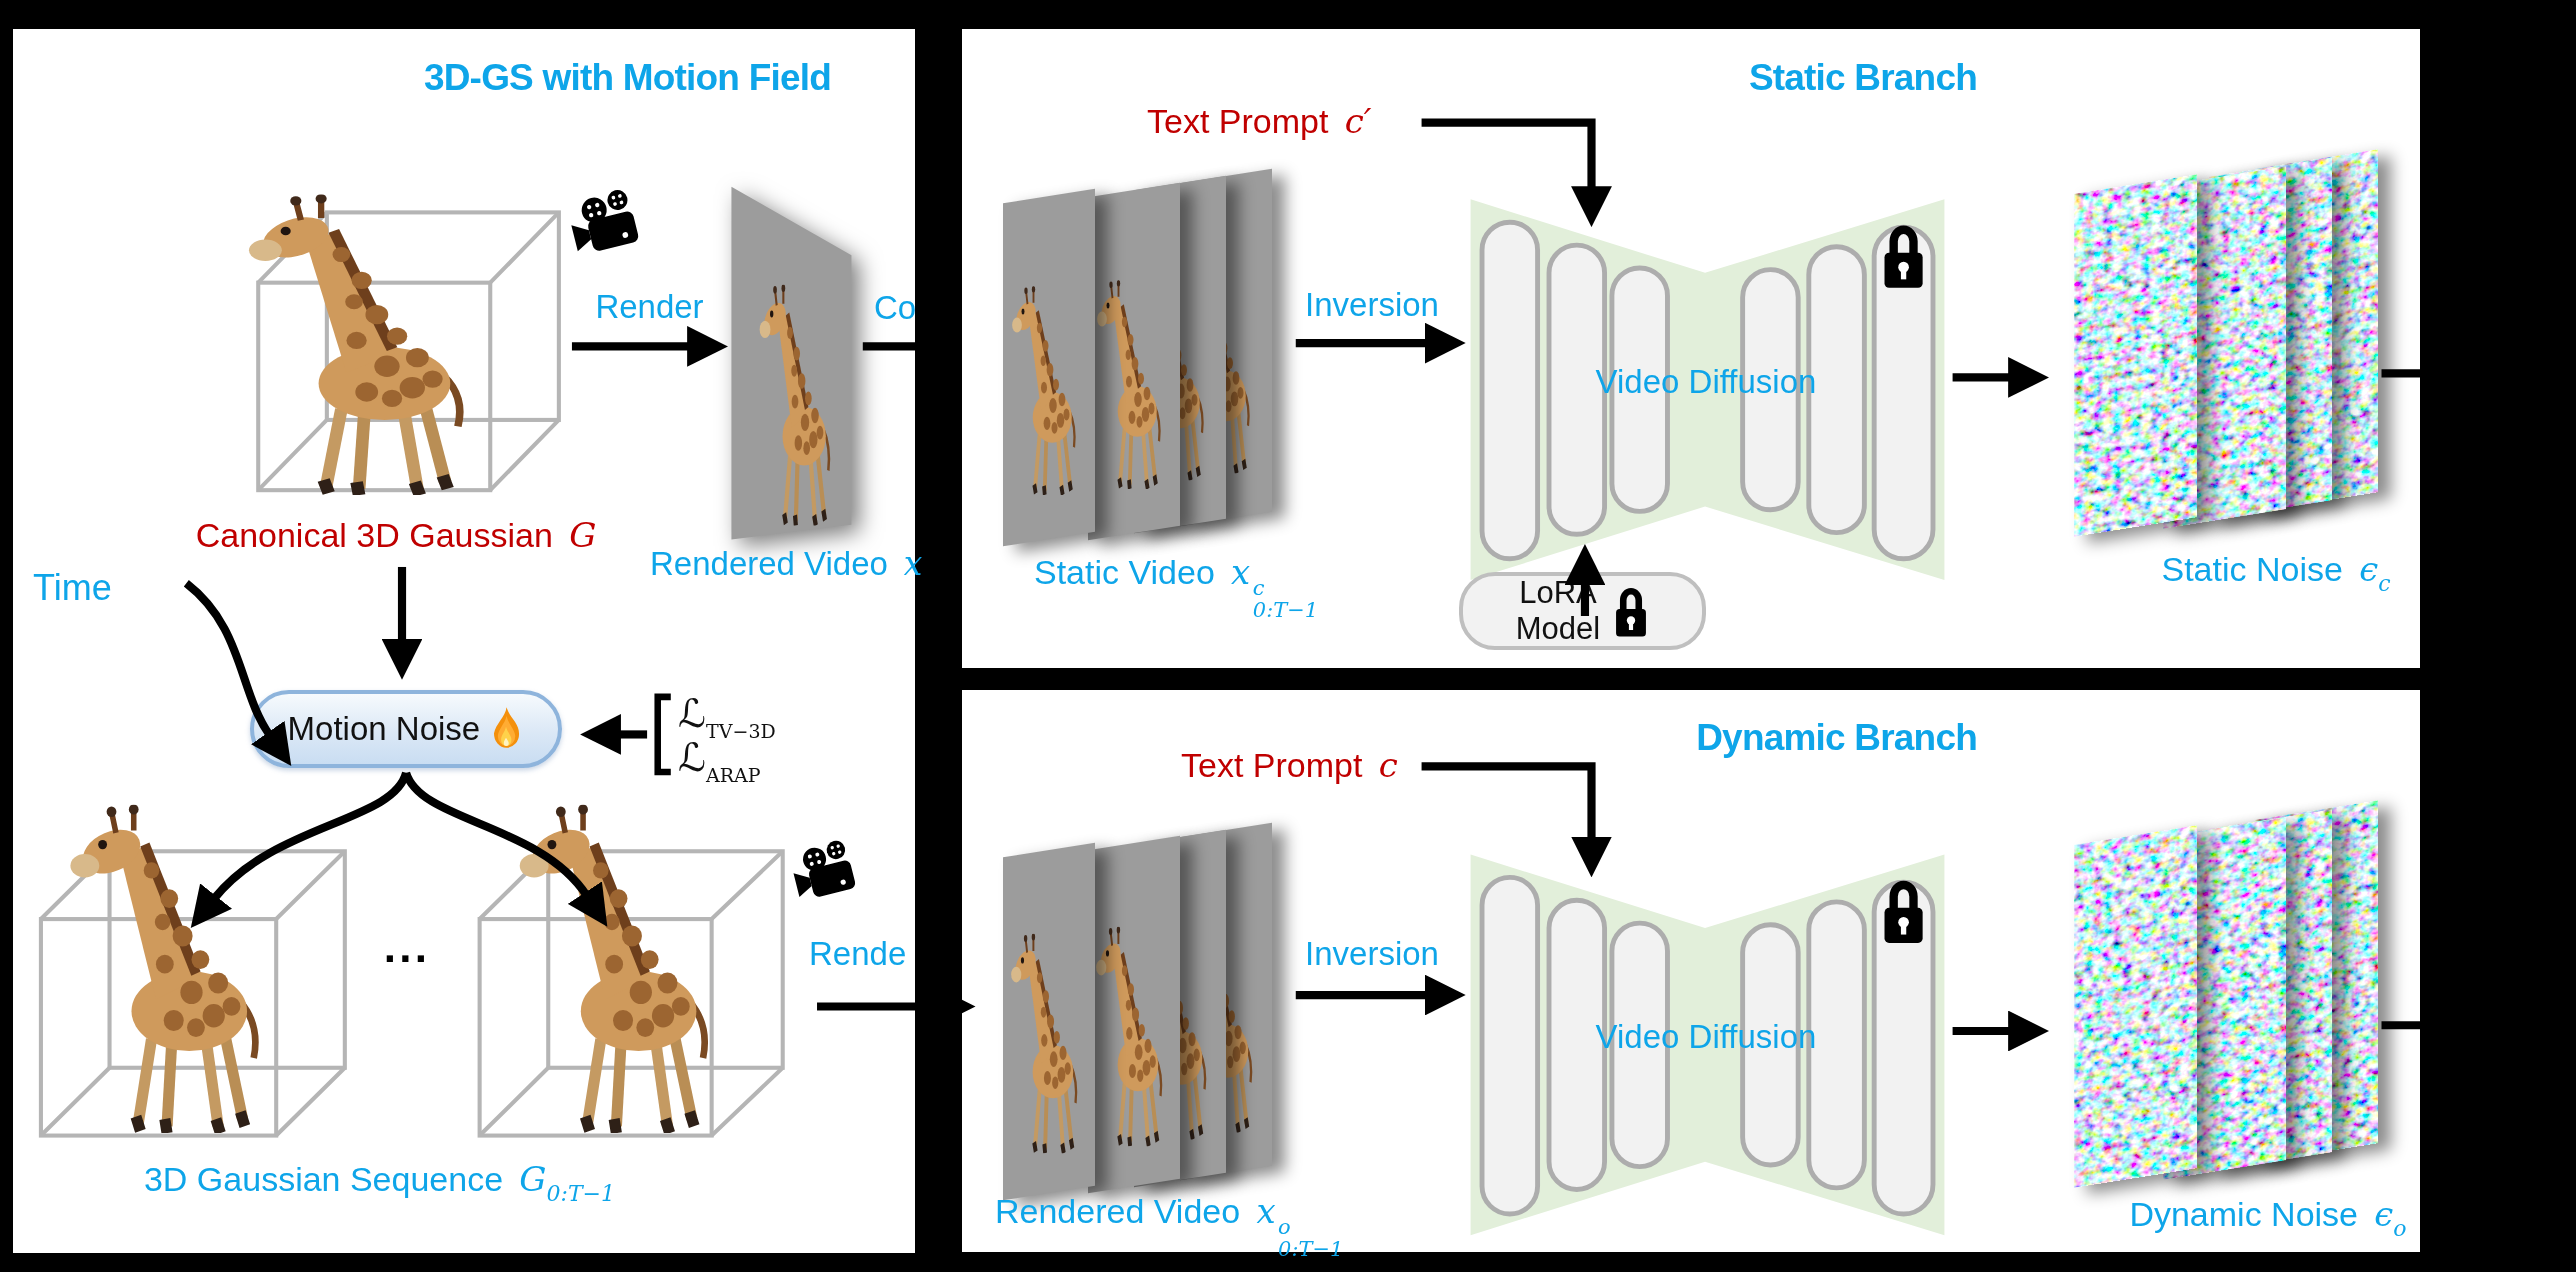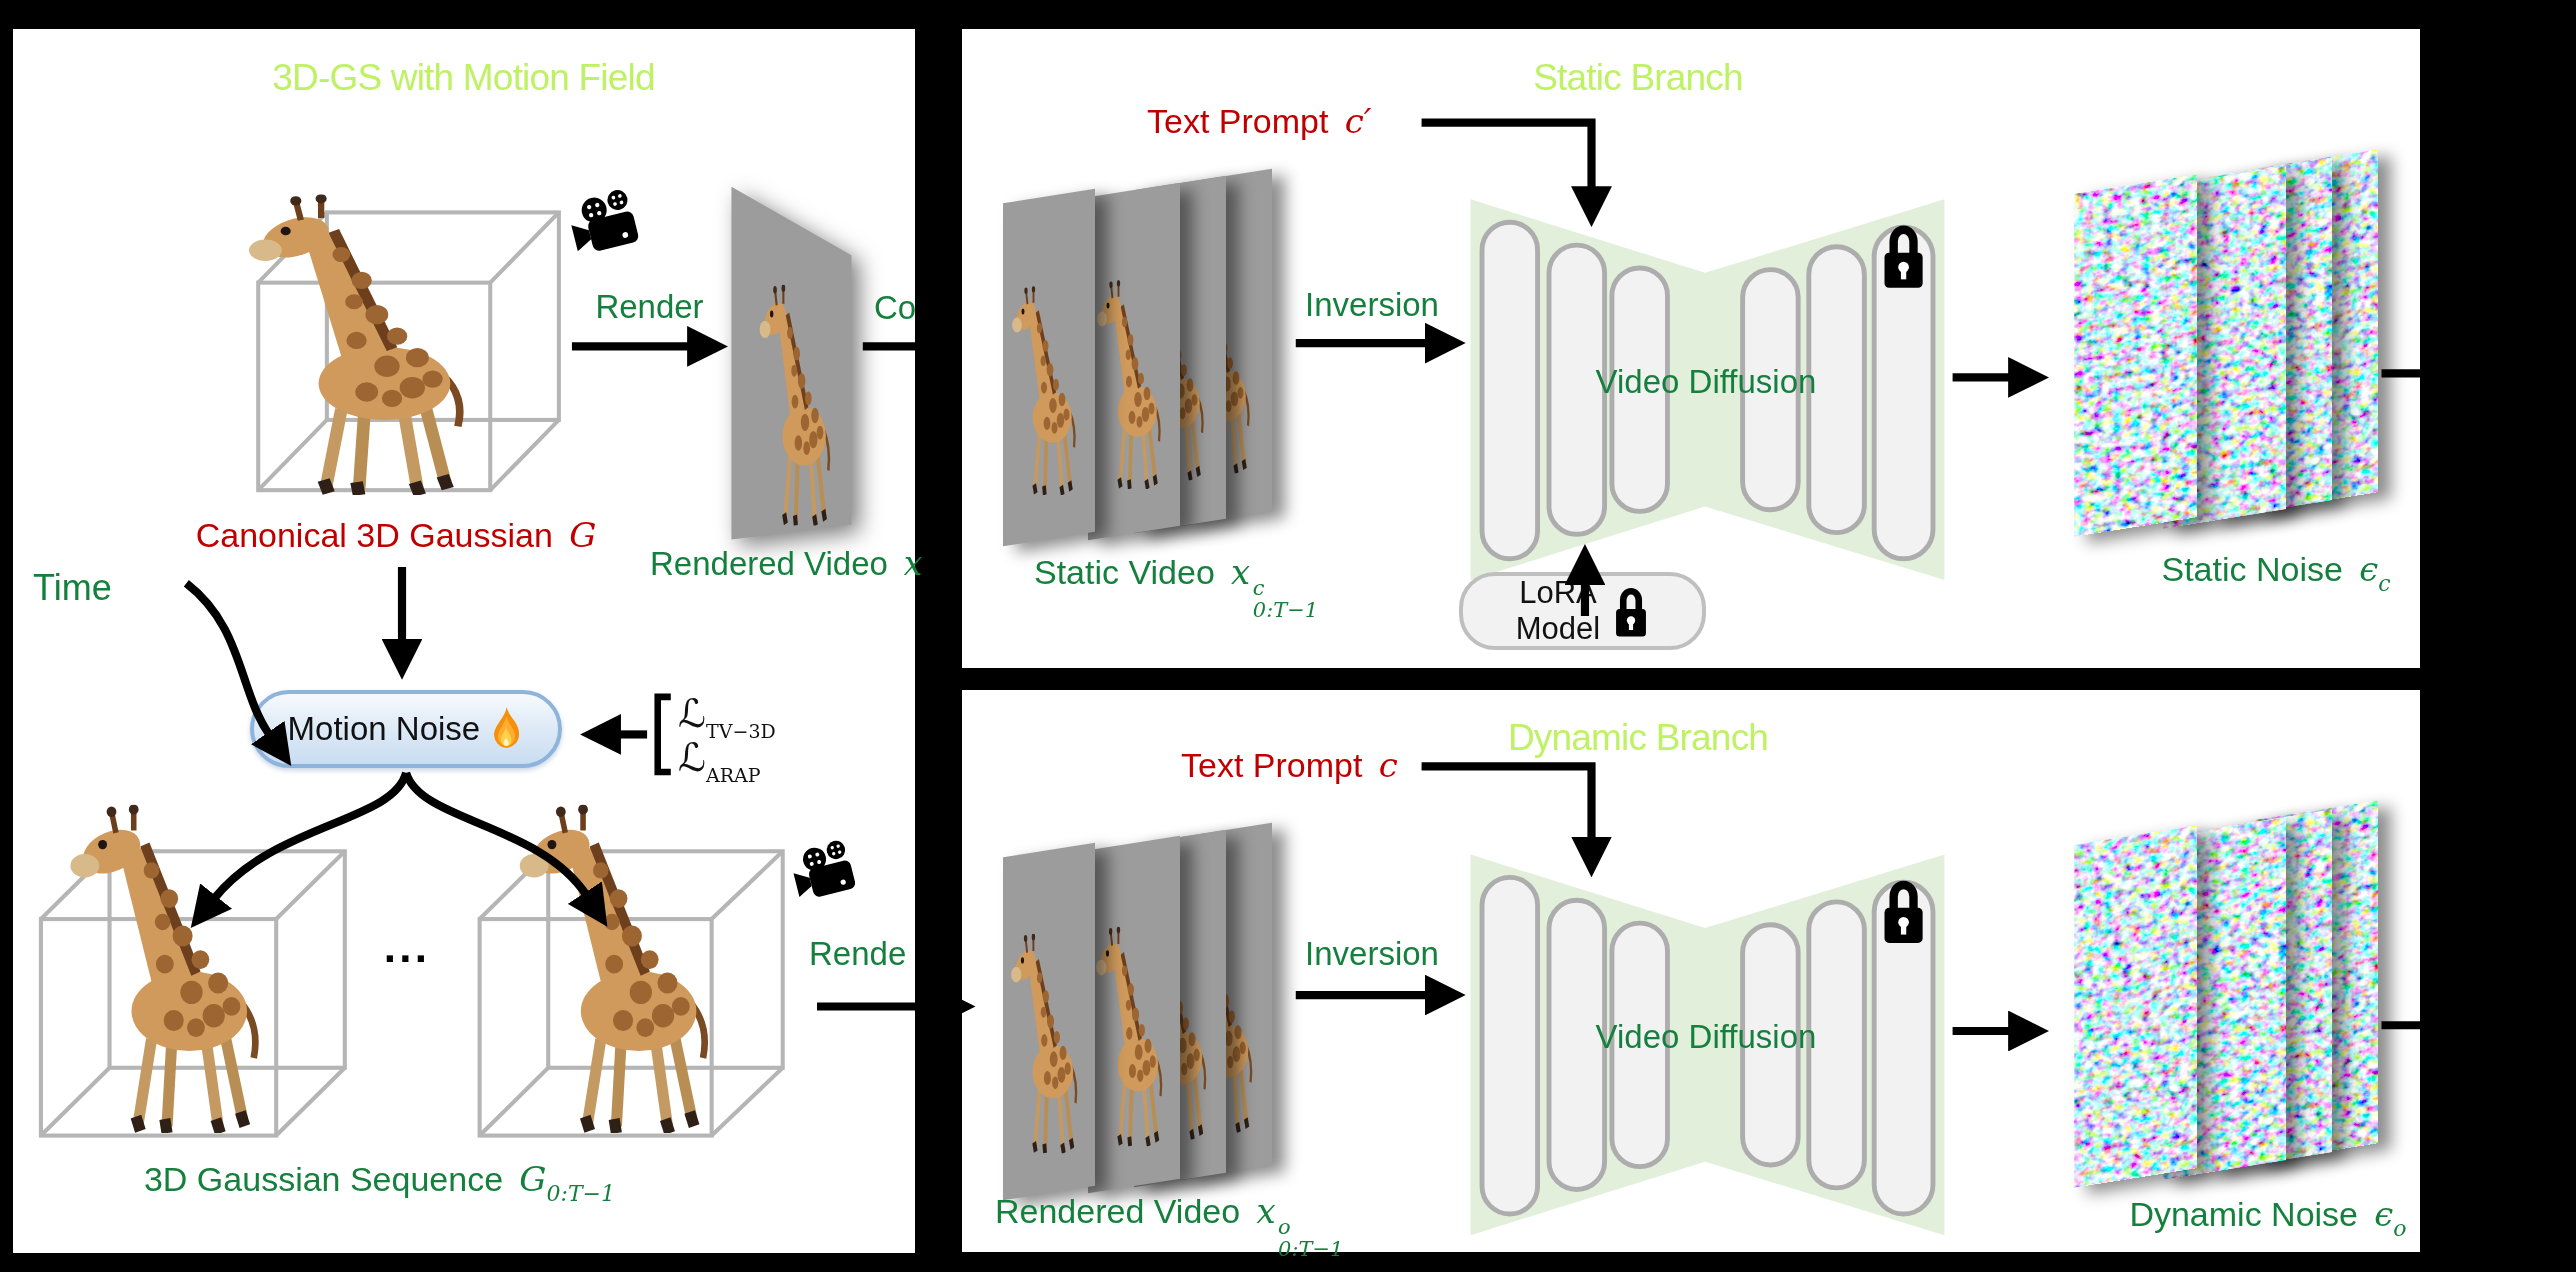--- a/index.html
+++ b/index.html
@@ -1,21 +1,21 @@
 <!DOCTYPE html>
 <html style="font-size:13px"><head>
 <meta charset="utf-8">
 <style>
   html,body{margin:0;padding:0;background:#000;}
   #stage{position:relative;width:2576px;height:1272px;background:#000;overflow:hidden;
          font-family:"Liberation Sans","DejaVu Sans",sans-serif;color:#111;}
   .abs{position:absolute;}
   .panel{position:absolute;background:#fff;}
-  .t{position:absolute;font-size:33px;white-space:nowrap;color:#15803d;}
-  .title{font-size:37px;font-weight:normal;color:#bef264;text-align:center;letter-spacing:-0.8px;}
+  .t{position:absolute;font-size:33px;white-space:nowrap;color:#0ea5e9;}
+  .title{font-size:37px;font-weight:bold;color:#0ea5e9;text-align:right;letter-spacing:-0.8px;}
   .red{color:#C00000;}
   .ctr{text-align:center;}
   .mvar{font-family:"DejaVu Serif","Liberation Serif",serif;font-style:italic;}
   .subonly{font-size:22px;font-family:"DejaVu Serif",serif;font-style:italic;vertical-align:-9.8px;letter-spacing:0;}
   .supsub{display:inline-flex;flex-direction:column;align-items:flex-start;font-size:21px;line-height:1.05;
           transform:translateY(11.4px);font-family:"DejaVu Serif",serif;font-style:italic;margin-left:2.5px;}
   .losswrap{position:absolute;white-space:nowrap;}
   .cal{font-size:39px;font-family:"DejaVu Sans",sans-serif;}
   .lsub{font-size:19px;vertical-align:-11.4px;font-family:"DejaVu Serif",serif;}
   .frame{position:absolute;transform:skewY(-9deg);box-shadow:13px 8.2px 16.3px rgba(0,0,0,0.45);overflow:hidden;}

